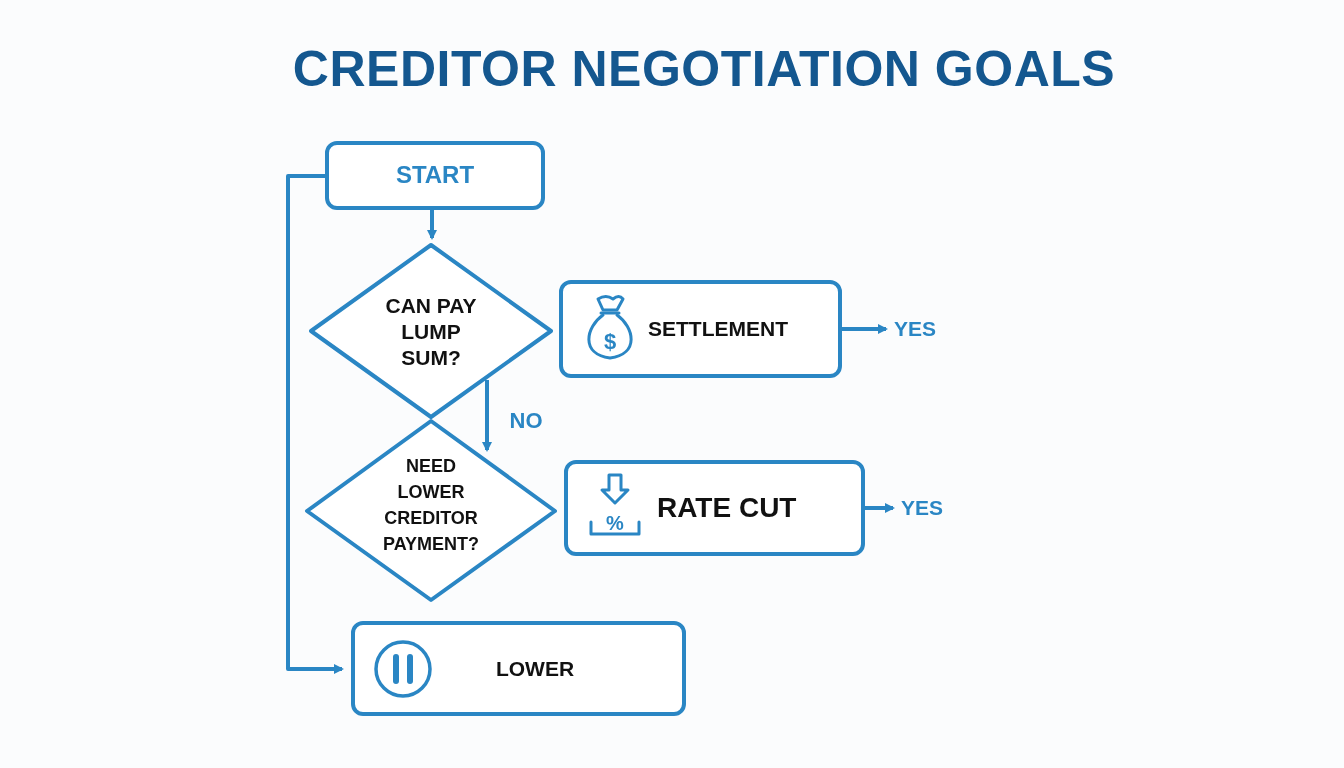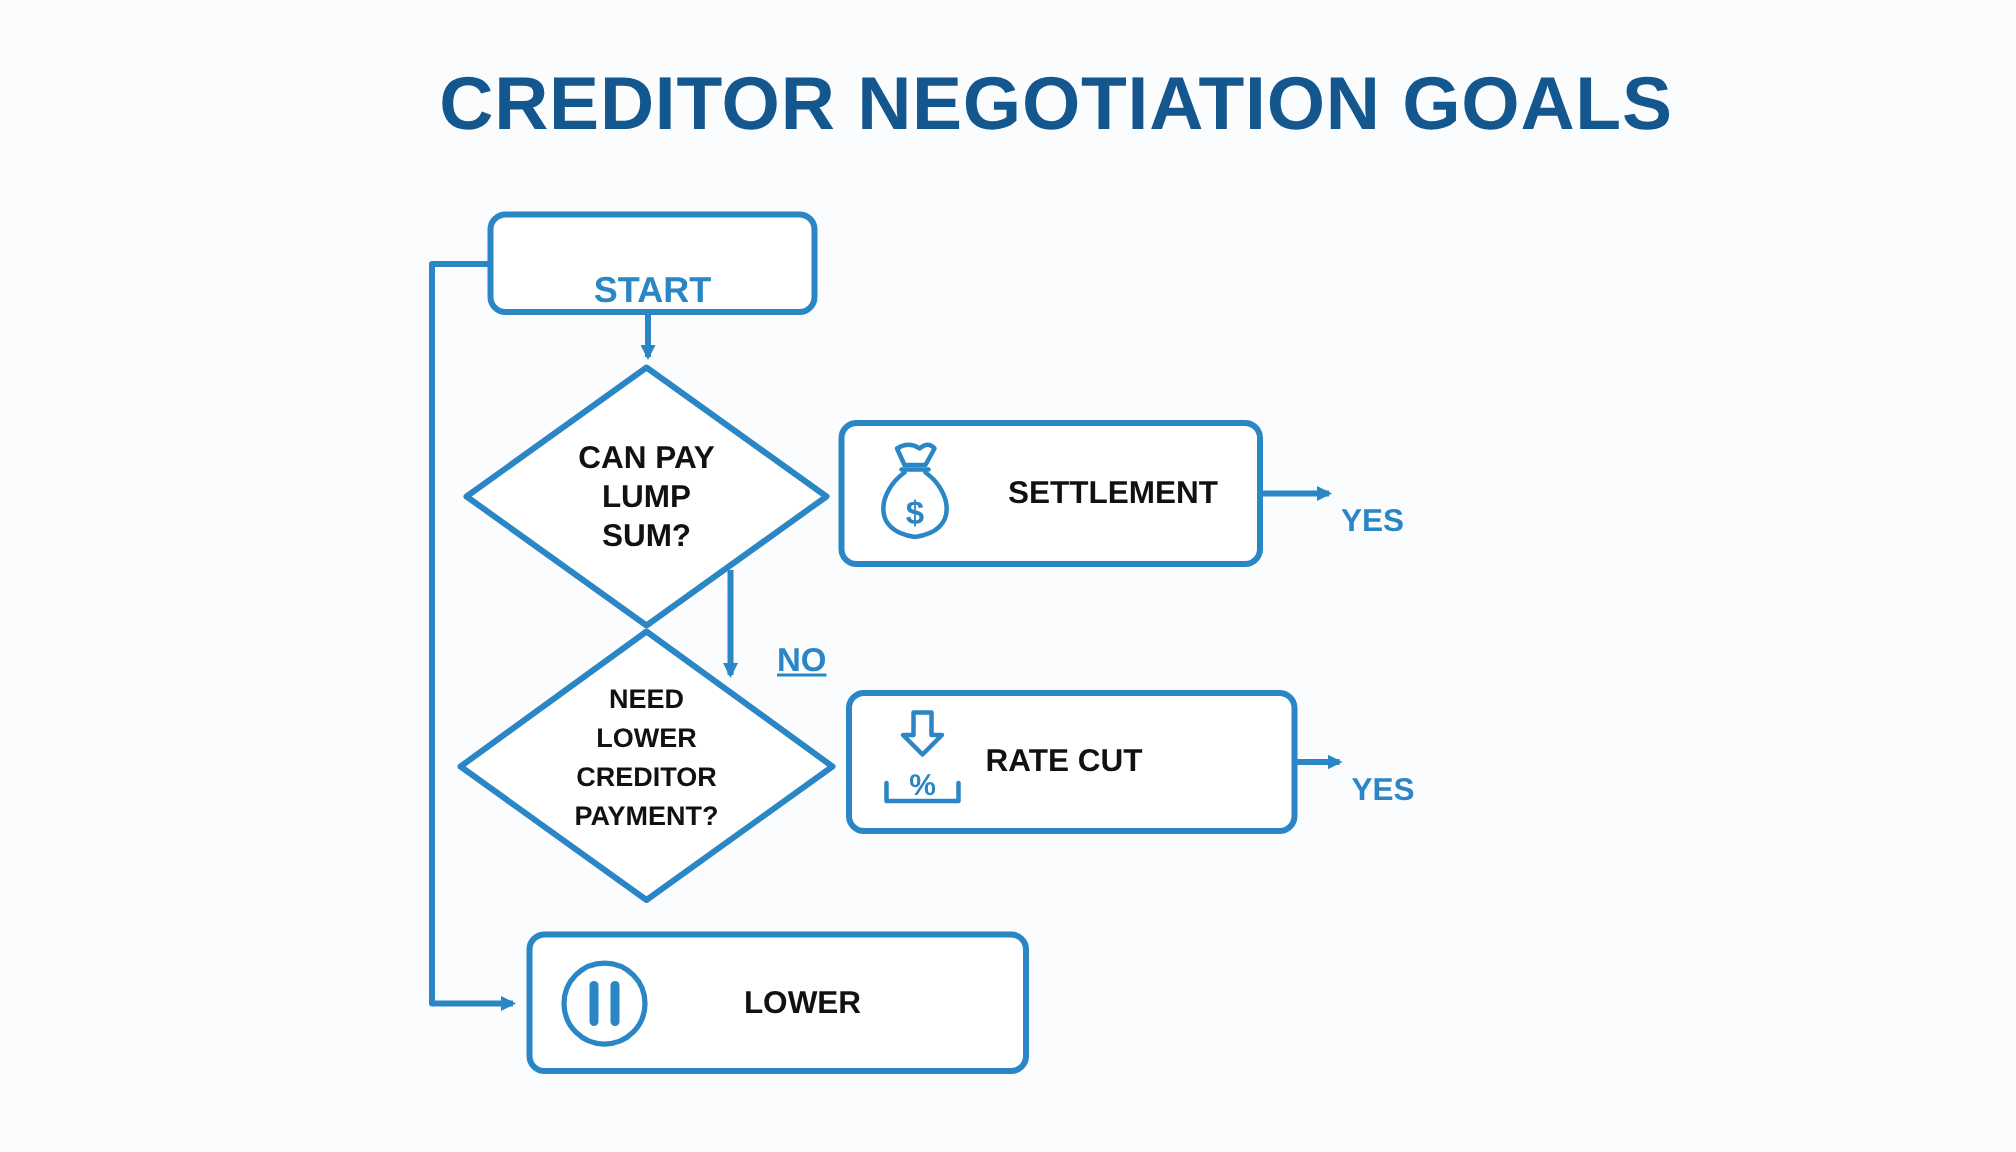--- a/index.html
+++ b/index.html
@@ -14,21 +14,21 @@
       text-align: center;
       font-size: 50px; font-weight: 700; letter-spacing: 0.5px;
       color: #14578f;
       margin-left: 44px;
     }
     svg.diagram { position: absolute; left: 0; top: 0; }
     .lbl {
       position: absolute; font-weight: 700; text-align: center;
       color: #111111; line-height: 26px;
     }
-    .blue { color: #2a86c4; margin-top: 19px; }
+    .blue { color: #2a86c4; }
   </style>
 </head>
 <body>
 
 <div class="title">CREDITOR NEGOTIATION GOALS</div>
 
 <svg class="diagram" width="1344" height="768" viewBox="0 0 1344 768">
   <defs>
     <marker id="arr" markerWidth="10" markerHeight="10" refX="8" refY="5" orient="auto" markerUnits="userSpaceOnUse">
       <path d="M0,0 L10,5 L0,10 Z" fill="#2a86c4"></path>
@@ -80,30 +80,30 @@
 </svg>
 
 <div class="lbl blue" style="left:327px; top:162px; width:216px; font-size:24px;">START</div>
 
 <div class="lbl" style="left:351px; top:293px; width:160px; font-size:21px;">
   <div>CAN PAY</div>
   <div>LUMP</div>
   <div>SUM?</div>
 </div>
 
-<div class="lbl" style="left:648px; top:316px; width:152px; font-size:21px; text-align:left;margin-left:24px;">SETTLEMENT</div>
+<div class="lbl" style="left:648px; top:316px; width:152px; font-size:21px; text-align:left;">SETTLEMENT</div>
 
 <div class="lbl blue" style="left:894px; top:316px; width:60px; font-size:21px; text-align:left;">YES</div>
 
-<div class="lbl blue" style="left:501px; top:408px; width:50px; font-size:22px; text-align:right;text-decoration:underline;">NO</div>
+<div class="lbl blue" style="left:501px; top:408px; width:50px; font-size:22px; text-align:center;">NO</div>
 
 <div class="lbl" style="left:346px; top:453px; width:170px; font-size:18px;">
   <div>NEED</div>
   <div>LOWER</div>
   <div>CREDITOR</div>
   <div>PAYMENT?</div>
 </div>
 
-<div class="lbl" style="left:657px; top:495px; width:140px; font-size:21px; text-align:left;">RATE CUT</div>
+<div class="lbl" style="left:657px; top:495px; width:140px; font-size:28px; text-align:left;">RATE CUT</div>
 
 <div class="lbl blue" style="left:901px; top:495px; width:60px; font-size:21px; text-align:left;">YES</div>
 
 <div class="lbl" style="left:470px; top:656px; width:130px; font-size:21px;">LOWER</div>
 
 </body></html>

